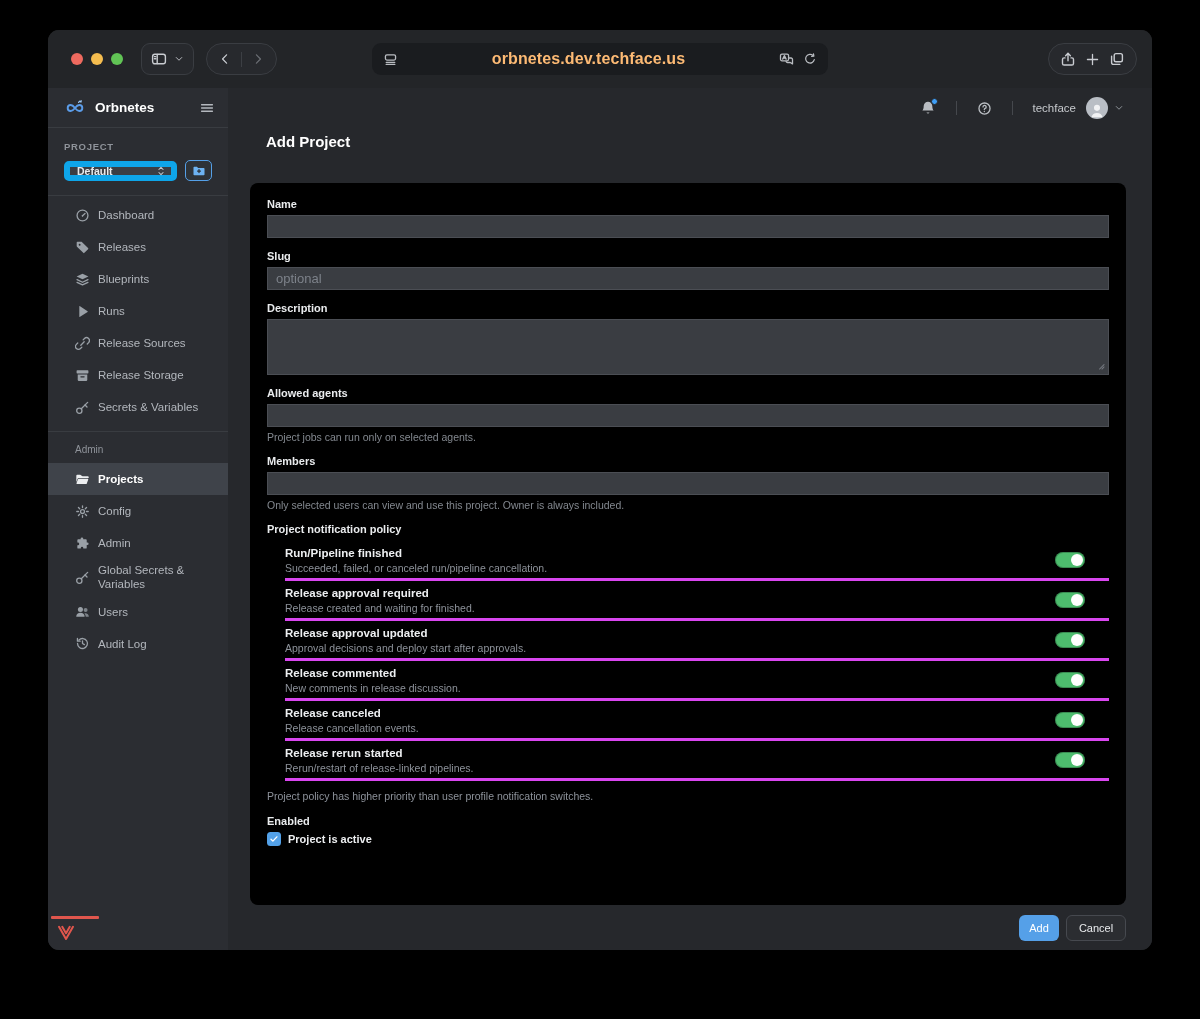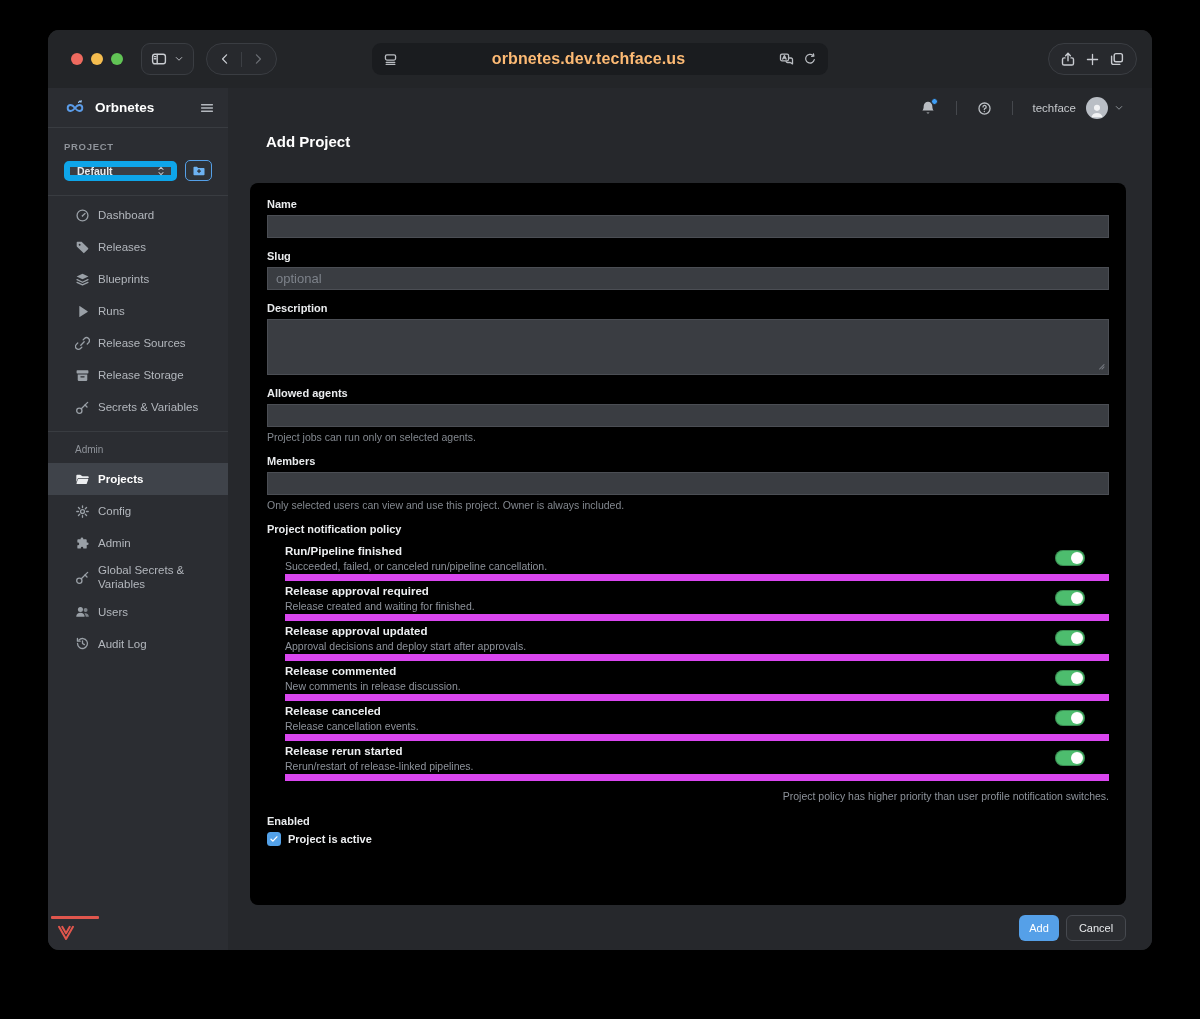--- a/index.html
+++ b/index.html
@@ -94,30 +94,30 @@
   .input { width:100%; height:23px; background:#3a3d42; border:1px solid #4b4e54; border-radius:0;
            padding:0 8px; color:#e9ebed; font-size:13px; font-family:"Liberation Sans", sans-serif; outline:none; }
   .input::placeholder { color:#7d828a; }
   .ta-wrap { position:relative; }
   textarea.input { height:56px; resize:none; padding-top:5px; display:block; }
   .resize-handle { position:absolute; right:3px; bottom:4px; color:#73777e; pointer-events:none; }
   .hint { color:#83888f; font-size:10.5px; line-height:13px; margin-top:4px; }
   .hint-field { margin-bottom:11px; }
 
   .policy-label { color:#e9ebed; font-size:11px; font-weight:700; line-height:13px; margin-bottom:5px; }
-  .policy-row { margin-left:18px; height:40px; border-bottom:7px solid #d946ef; display:flex;
+  .policy-row { margin-left:18px; height:40px; border-bottom:3px solid #d946ef; display:flex;
                 align-items:center; padding-right:24px; }
   .policy-text { flex:1; }
   .policy-title { color:#edeff1; font-size:11.5px; font-weight:700; line-height:14px; margin-bottom:2px; }
   .policy-desc { color:#8d929a; font-size:10.5px; line-height:12px; }
   .toggle { width:30px; height:16px; border-radius:9px; background:var(--toggle-green,#4dbd6e); position:relative;
             flex-shrink:0; cursor:pointer; box-shadow:inset 0 0 0 1px rgba(0,0,0,.25); }
   .knob { position:absolute; right:2px; top:2px; width:12px; height:12px; background:#fff; border-radius:50%; }
 
-  .policy-note { margin-top:9px; color:#8d929a; font-size:10.5px; line-height:13px;text-align:right; }
+  .policy-note { margin-top:9px; color:#8d929a; font-size:10.5px; line-height:13px; }
   .enabled-label { margin-top:12px; color:#e9ebed; font-size:11px; font-weight:700; line-height:13px; }
   .checkbox-row { display:flex; align-items:center; gap:7px; margin-top:4px; color:#edeff1; font-size:11px;
                   font-weight:700; cursor:pointer; }
   .checkbox { width:14px; height:14px; border-radius:3.5px; background:var(--checkbox-blue,#53a1e8);
               display:flex; align-items:center; justify-content:center; color:#fff; }
 
   .footer-actions { position:absolute; bottom:9px; right:26px; display:flex; gap:7px; }
   .btn { height:26px; border-radius:6px; font-size:11px; font-family:"Liberation Sans", sans-serif;
          display:flex; align-items:center; justify-content:center; cursor:pointer; }
   .btn-add { width:40px; background:var(--accent-blue,#55a0e8); color:#fff; border:none; }

